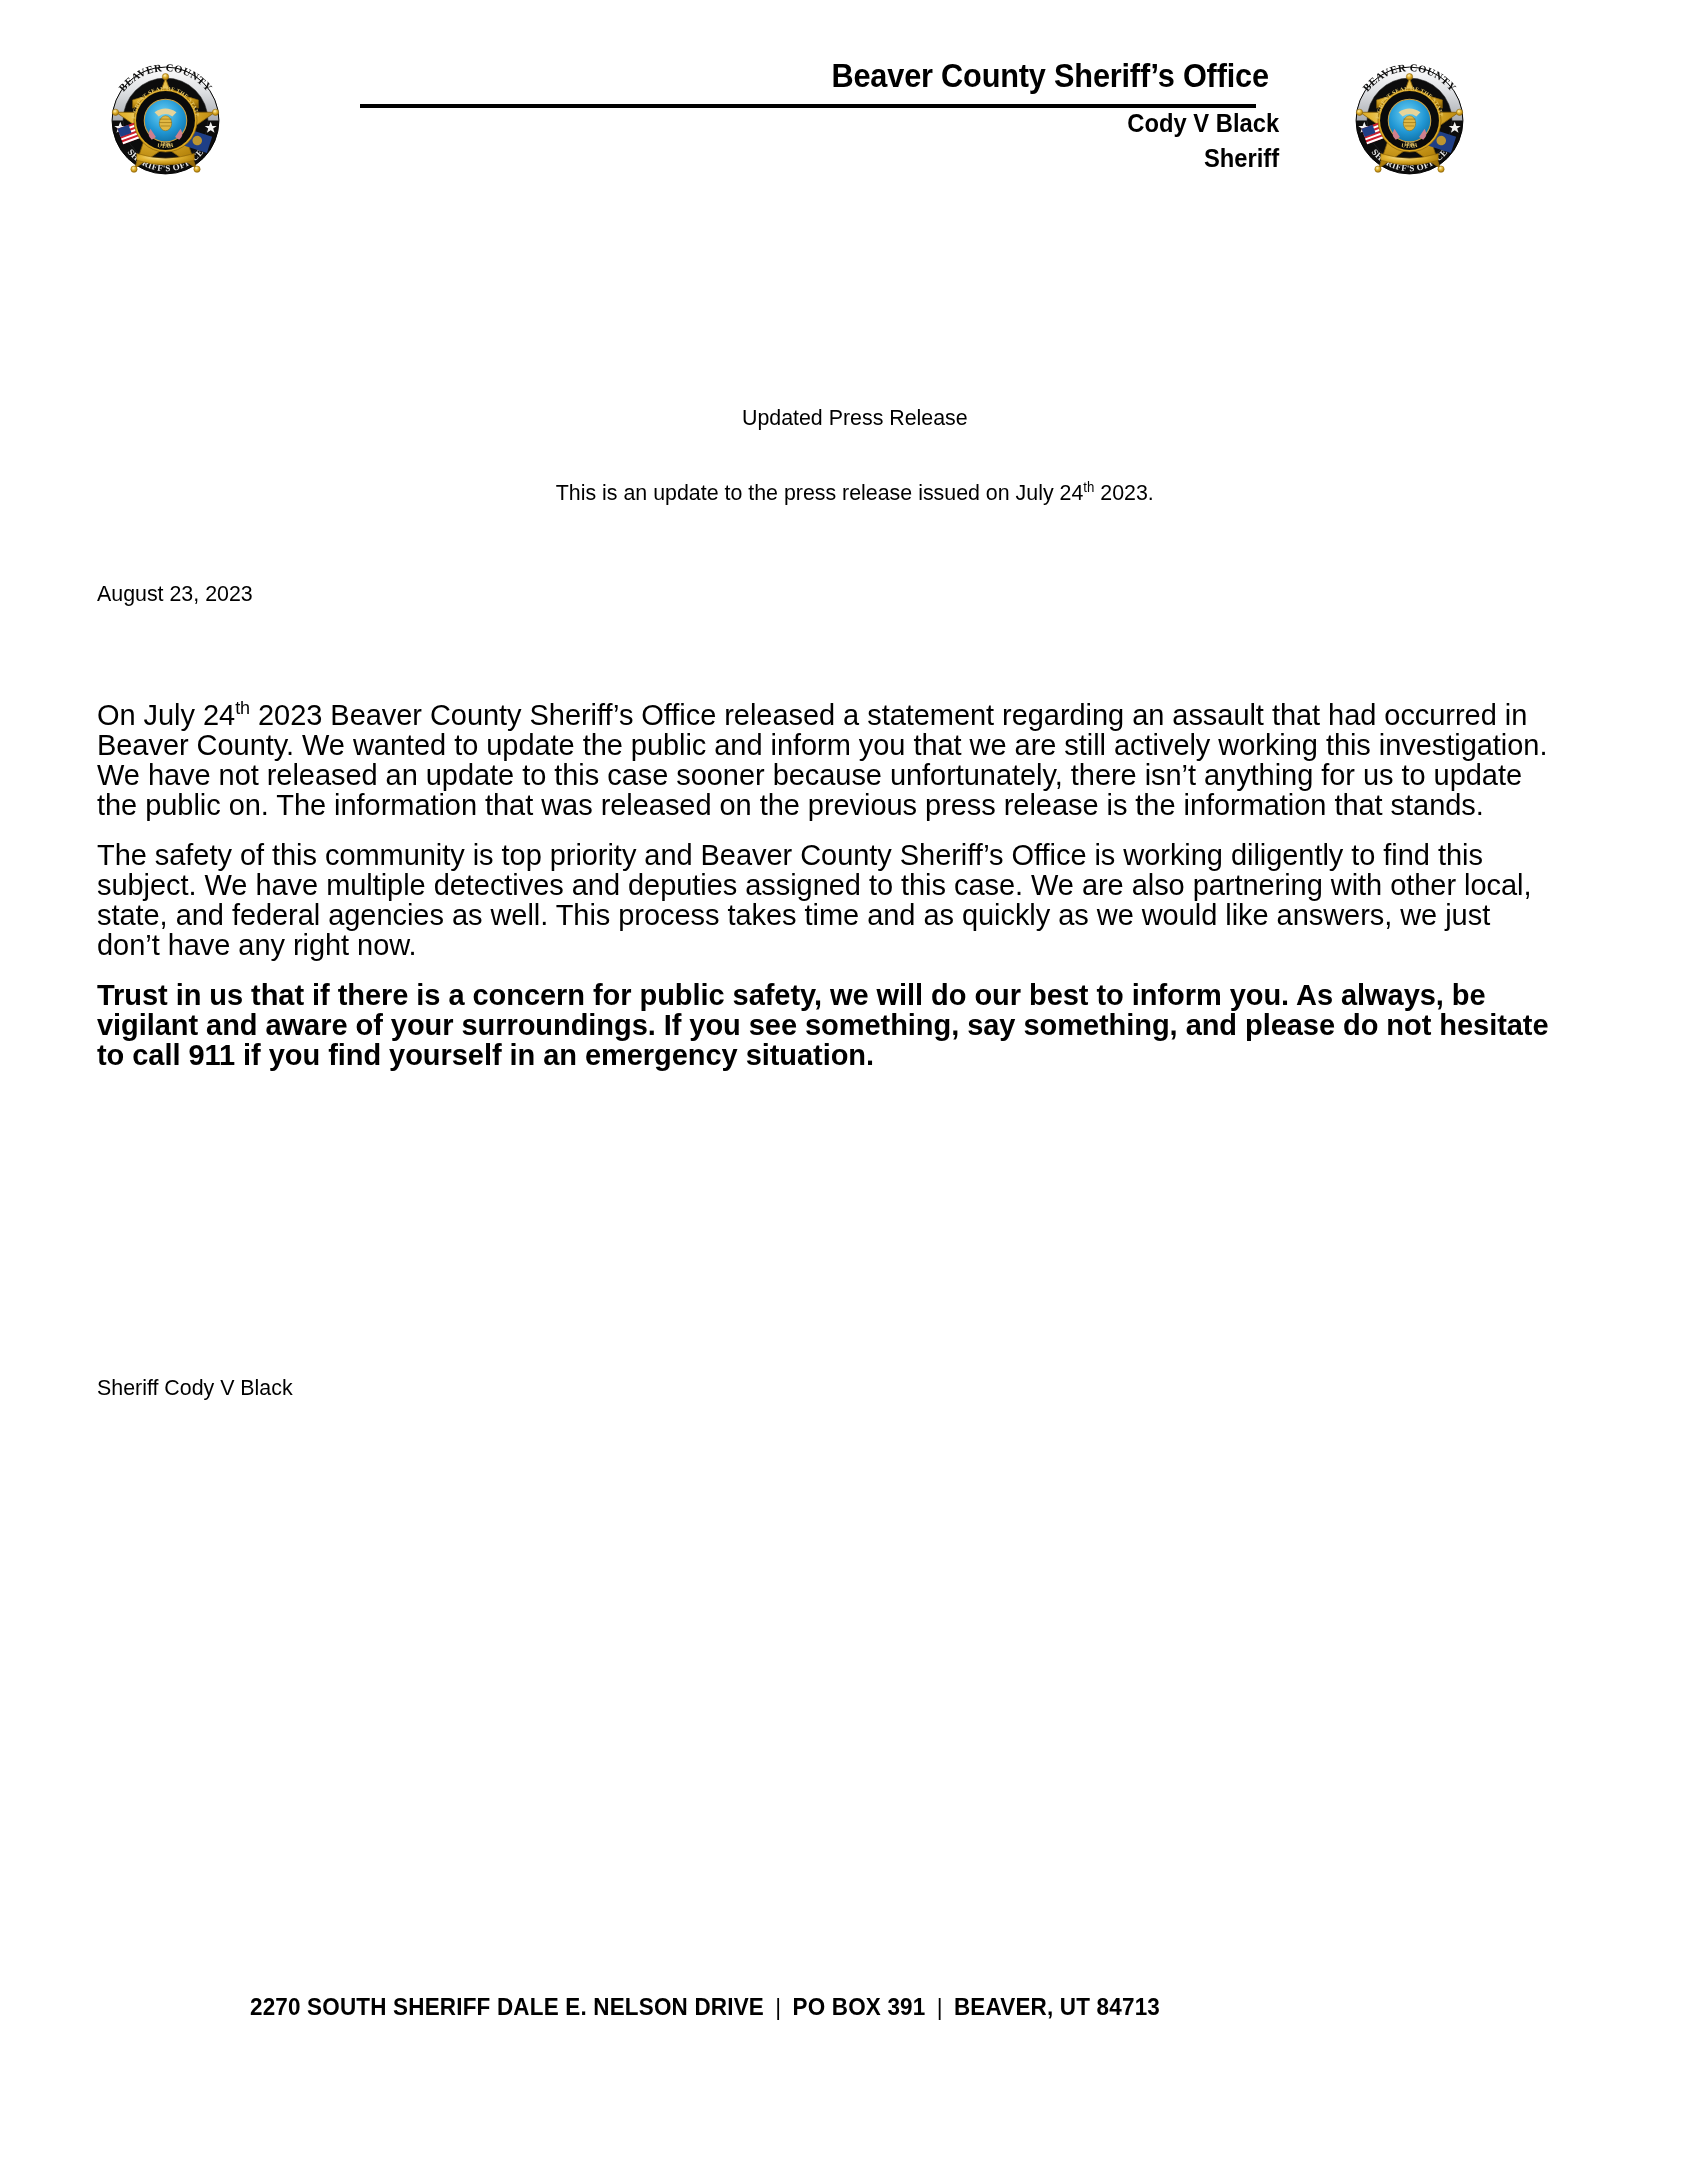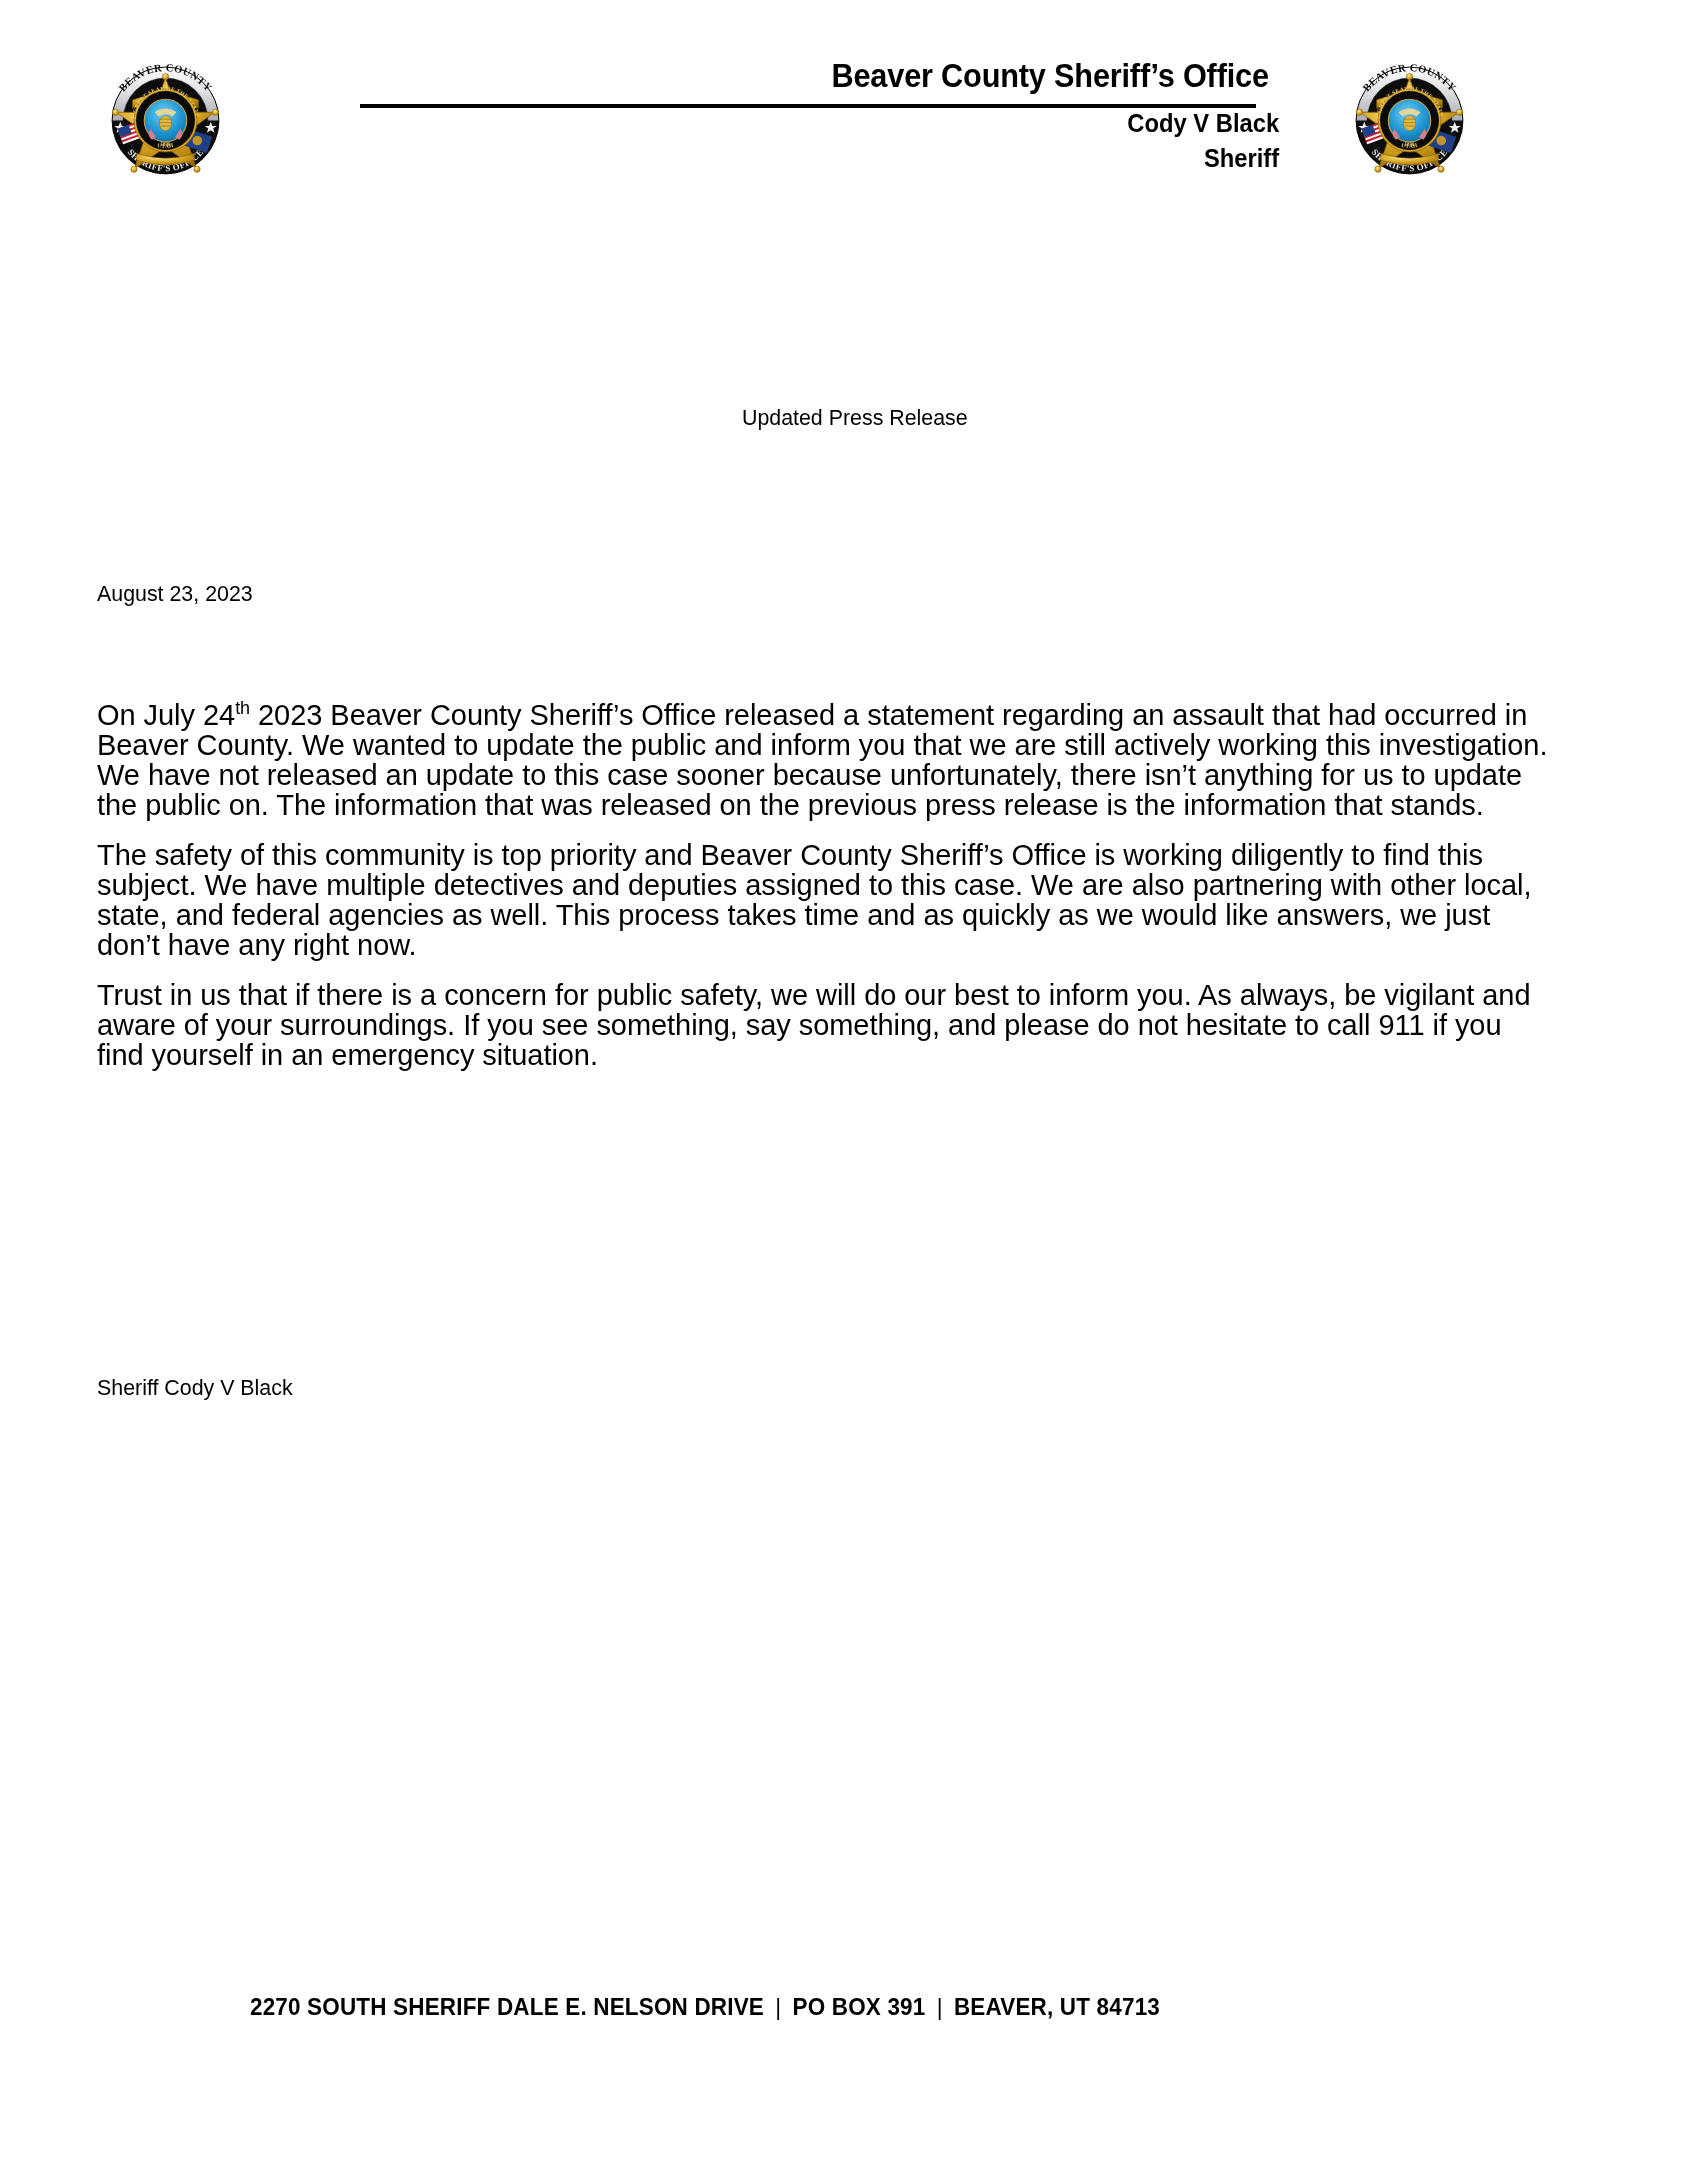--- a/index.html
+++ b/index.html
@@ -122,21 +122,21 @@
   }
 
   .para {
     font-family: "Liberation Sans Narrow", "Liberation Sans", sans-serif;
     font-size: 29px;
     line-height: 30px;
     margin: 0 0 20px 0;
     text-align: left;
     letter-spacing: -0.05px;
   }
-  .para:last-child { margin-bottom: 0; }
+  .para:last-child { margin-bottom: 0; font-weight: bold; }
 
   sup {
     font-size: 0.62em;
     vertical-align: super;
     line-height: 0;
   }
 
   .signature {
     position: absolute;
     left: 97px;
@@ -350,20 +350,21 @@
         <text x="100" y="137" text-anchor="middle" font-family="'Liberation Serif', serif" font-size="7.4" font-weight="bold" fill="#e7c96a">1896</text>
 
         <path d="M 58,148 Q 100,162 142,148 L 142,158 Q 100,172 58,158 Z" fill="url(#gldR)" stroke="#8a6208" stroke-width="0.8"></path>
       </svg>
     </div>
   </div>
 
   <div class="subtitle-block">
     <div><span class="subtitle-line">Updated Press Release</span></div>
     <div class="subtitle-gap"></div>
+    <div><span class="subtitle-line"><span>This is an update to the press release issued on July 24</span><sup>th</sup><span> 2023.</span></span></div>
   </div>
 
   <div class="letter-date">August 23, 2023</div>
 
   <div class="body-block">
 
     <p class="para"><span>On July 24</span><sup>th</sup><span> 2023 Beaver County Sheriff’s Office released a statement regarding an assault that had occurred in Beaver County. We wanted to update the public and inform you that we are still actively working this investigation. We have not released an update to this case sooner because unfortunately, there isn’t anything for us to update the public on. The information that was released on the previous press release is the information that stands.</span></p>
 
     <p class="para">The safety of this community is top priority and Beaver County Sheriff’s Office is working diligently to find this subject. We have multiple detectives and deputies assigned to this case. We are also partnering with other local, state, and federal agencies as well. This process takes time and as quickly as we would like answers, we just don’t have any right now.</p>
 

